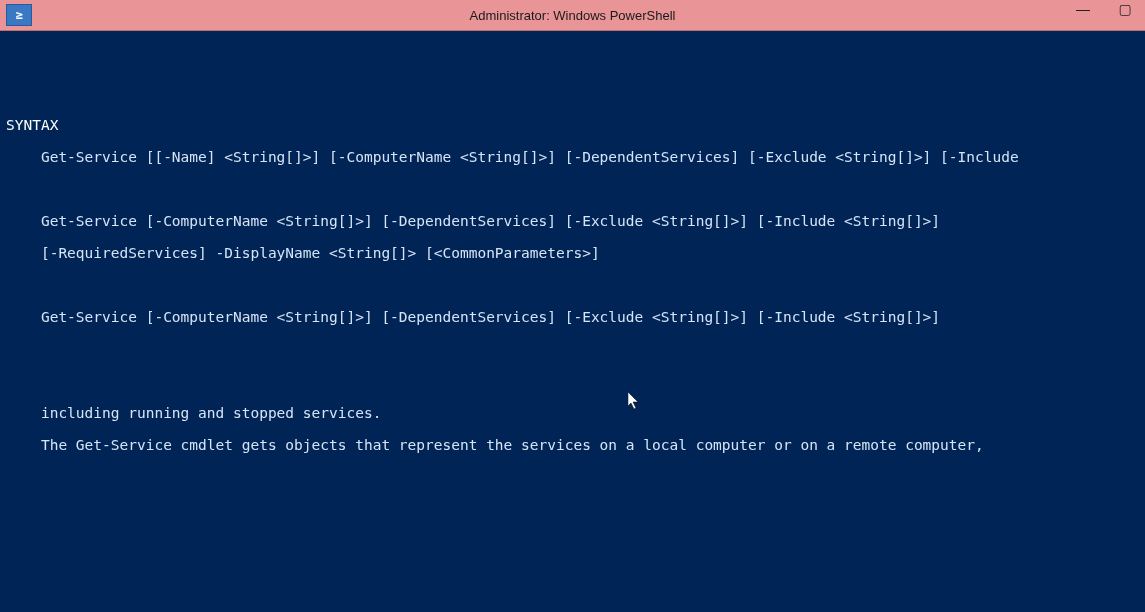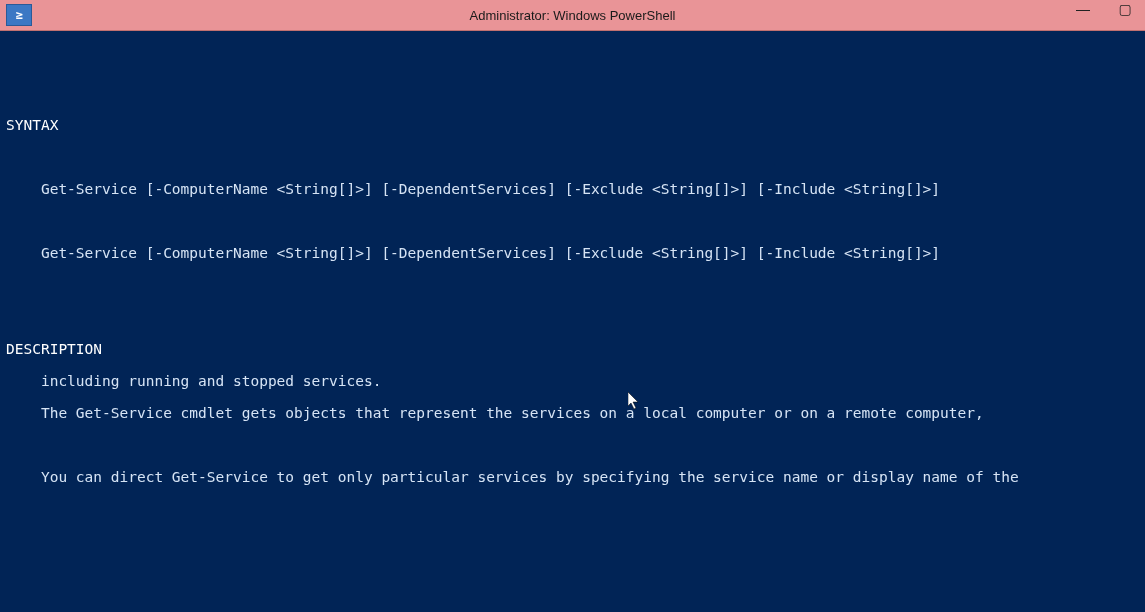--- a/index.html
+++ b/index.html
@@ -106,31 +106,31 @@
     <div class="win-controls">
       <div>—</div>
       <div>▢</div>
     </div>
   </div>
 
   <div class="terminal">
 <div class="line"> </div>
 <div class="line"> </div>
 <div class="line heading">SYNTAX</div>
+<div class="line body-text">    Get-Service [[-Name] &lt;String[]&gt;] [-ComputerName &lt;String[]&gt;] [-DependentServices] [-Exclude &lt;String[]&gt;] [-Include</div>
 <div class="line"> </div>
 <div class="line body-text">    Get-Service [-ComputerName &lt;String[]&gt;] [-DependentServices] [-Exclude &lt;String[]&gt;] [-Include &lt;String[]&gt;]</div>
+<div class="line body-text">    [-RequiredServices] -DisplayName &lt;String[]&gt; [&lt;CommonParameters&gt;]</div>
 <div class="line"> </div>
 <div class="line body-text">    Get-Service [-ComputerName &lt;String[]&gt;] [-DependentServices] [-Exclude &lt;String[]&gt;] [-Include &lt;String[]&gt;]</div>
 <div class="line"> </div>
 <div class="line"> </div>
-<div class="line heading">DESCRIPTION</div>
 <div class="line body-text">    including running and stopped services.</div>
 <div class="line body-text">    The Get-Service cmdlet gets objects that represent the services on a local computer or on a remote computer,</div>
 <div class="line"> </div>
-<div class="line body-text">    You can direct Get-Service to get only particular services by specifying the service name or display name of the</div>
 
 
 
 
 
 
 
 
 
 

